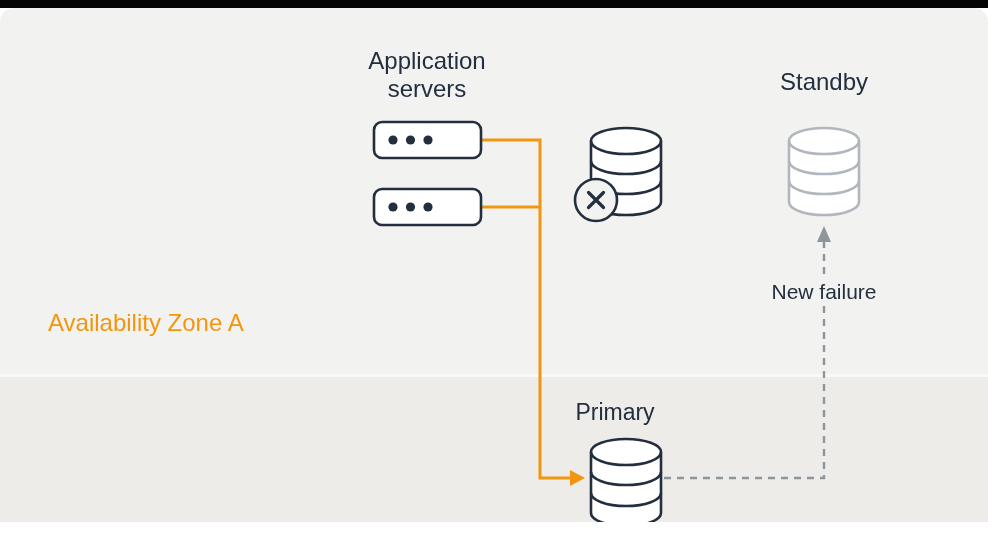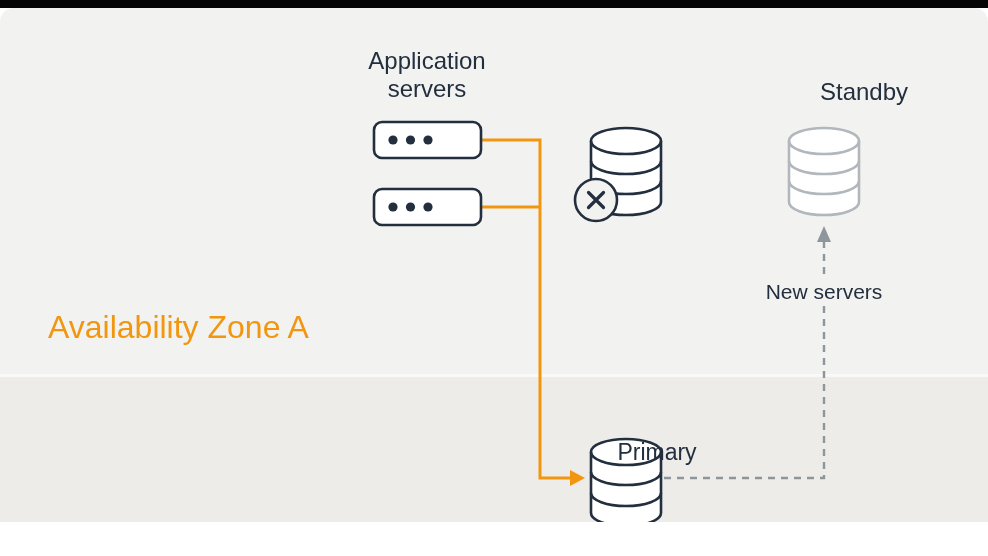--- a/index.html
+++ b/index.html
@@ -47,21 +47,21 @@
     white-space: pre-line;
     line-height: 1.15;
   }
   .label.header { font-size: 24px; }
   .label.mid    { font-size: 23px; }
   .label.small  { font-size: 21px; background: var(--zone-a-bg, #f2f2f0); padding: 1px 7px; }
 
   .zone-label {
     position: absolute;
     color: var(--orange, #f2960f);
-    font-size: 32px;
+    font-size: 24px;
     white-space: nowrap;
   }
 </style>
 </head>
 <body>
 
 <div class="stage">
 
   <div class="bar top"></div>
   <div class="zone a"></div>
@@ -122,22 +122,22 @@
       <path class="db-line" d="M591 452 V513 A35 13 0 0 0 661 513 V452"></path>
       <path class="db-line" d="M591 472 A35 13 0 0 0 661 472"></path>
       <path class="db-line" d="M591 493 A35 13 0 0 0 661 493"></path>
     </g>
   </svg>
 
   <div class="label header" style="left:427px; top:47px;">Application
 servers</div>
 
 
-  <div class="label header" style="left:824px; top:78px;margin-left:40px;">Standby</div>
+  <div class="label header" style="left:824px; top:68px;">Standby</div>
 
-  <div class="label small" style="left:824px; top:279px;">New servers</div>
+  <div class="label small" style="left:824px; top:279px;">New failure</div>
 
-  <div class="label mid" style="left:657px; top:399px;margin-top:40px;">Primary</div>
+  <div class="label mid" style="left:615px; top:399px;">Primary</div>
 
   <div class="zone-label" style="left:48px; top:309px;">Availability Zone A</div>
 
 
 </div>
 
 </body></html>

